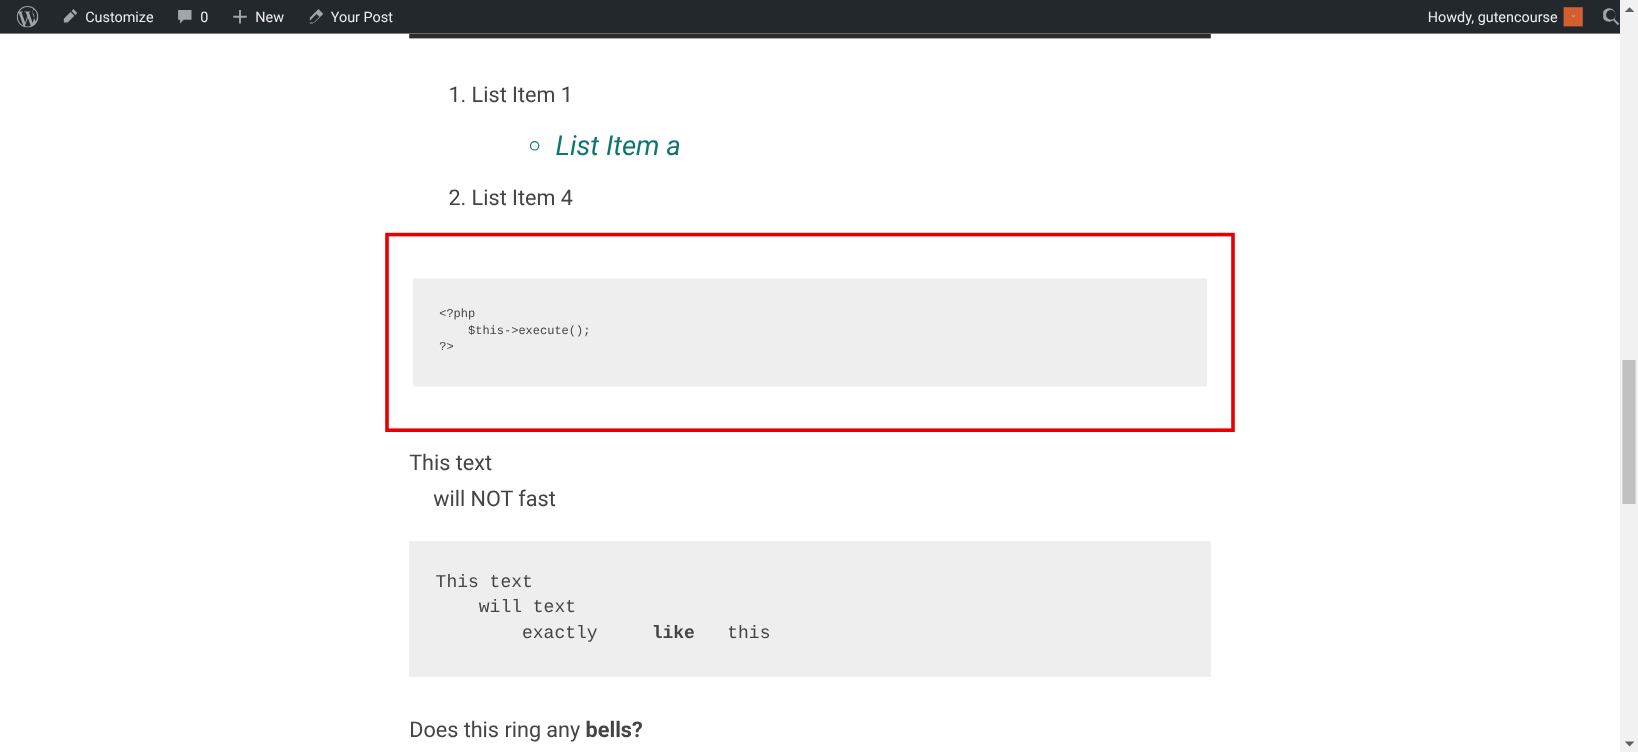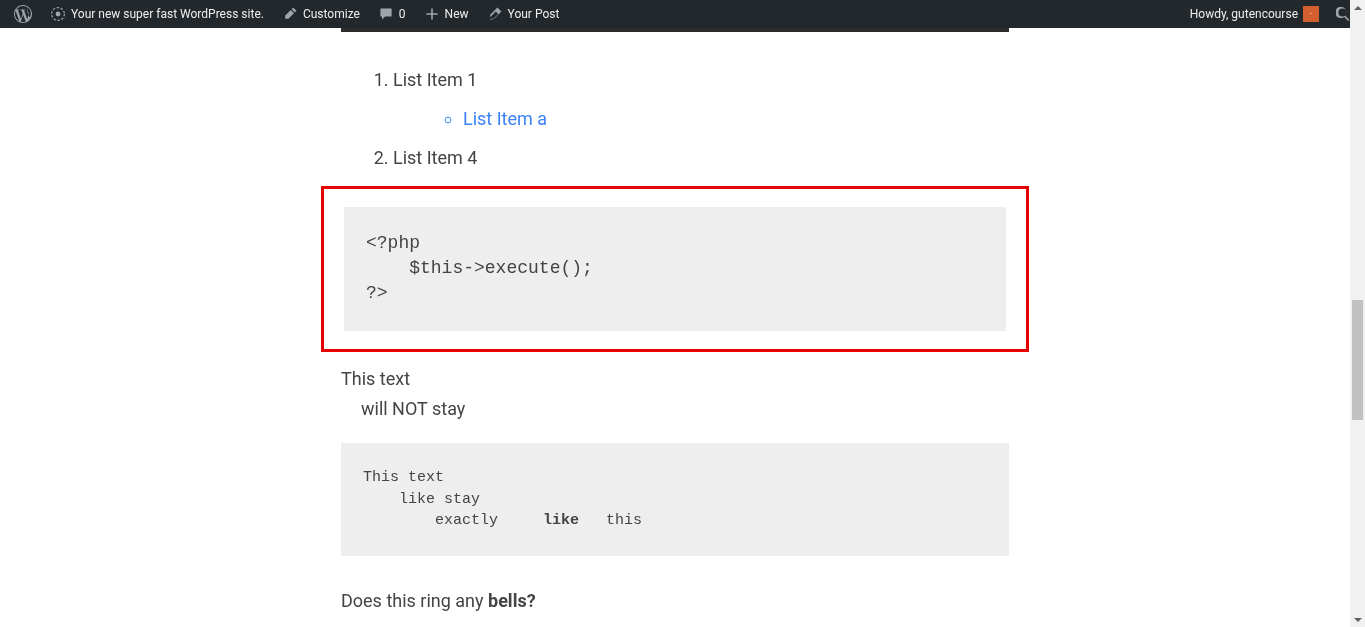--- a/index.html
+++ b/index.html
@@ -104,37 +104,38 @@
       margin-bottom: 12px;
       color: #444;
     }
     .ul {
       list-style-type: circle;
       padding-left: 70px;
       margin-top: 12px;
       margin-bottom: 12px;
     }
     .ul > li {
-      font-size: 18px;
-      color: #3b82f6;
+      font-size: 23px;
+      color: #0f766e;
+      font-style: italic;
     }
     .highlight-box {
       border: 3px solid #e60000;
       padding: 18px 0;
       margin: 0 -20px 12px -20px;
     }
     .code-block {
       background: #eeeeee;
       padding: 24px 22px;
       font-family: "Courier New", Courier, monospace;
-      font-size: 18px;
+      font-size: 10px;
       line-height: 1.4;
       color: #444;
       white-space: pre;
-      margin: 0 20px;
+      margin: 17px 20px;
     }
     .paragraph-area {
       padding-left: 0;
       margin-bottom: 18px;
     }
     .para {
       font-size: 18px;
       line-height: 1.7;
       color: #444;
     }
@@ -201,27 +202,20 @@
   </style>
 </head>
 <body>
 
 <div class="admin-bar">
   <div class="admin-bar-left">
     <div class="admin-item">
       <svg class="admin-icon wp-logo" viewBox="0 0 20 20">
           <path d="M10 0C4.5 0 0 4.5 0 10s4.5 10 10 10 10-4.5 10-10S15.5 0 10 0zM1 10c0-1.3.3-2.6.8-3.7L6 18c-3-1.4-5-4.5-5-8zm9 9c-.9 0-1.7-.1-2.5-.4l2.7-7.8 2.8 7.6c-.9.4-2 .6-3 .6zm1.2-13.2c.5 0 1-.1 1-.1.5-.1.4-.8-.1-.7 0 0-1.4.1-2.4.1-.8 0-2.3-.1-2.3-.1-.5 0-.5.7-.1.7 0 0 .5.1 1 .1l1.4 3.8-2 5.9L4.4 5.8c.5 0 1-.1 1-.1.5-.1.4-.8-.1-.7 0 0-1.4.1-2.4.1h-.5C4 2.7 6.8 1 10 1c2.4 0 4.5.9 6.2 2.4h-.1c-.9 0-1.5.8-1.5 1.6 0 .8.4 1.4.9 2.2.4.6.8 1.4.8 2.5 0 .8-.3 1.7-.7 2.9l-.9 3.1-3.5-10zm6.4-.8c1.5 2.7 1.7 6.5-.4 9.3l-2.7-7.9c.5-1.3.7-2 .7-2.8 0-.3 0-.5-.1-.8.9.5 1.7 1.3 2.5 2.2z"></path>
         </svg>
-    </div>
-    <div class="admin-item">
-      <svg class="admin-icon" viewBox="0 0 20 20">
-          <circle cx="10" cy="10" r="8" fill="none" stroke="#a0a5aa" stroke-width="1.5" stroke-dasharray="3 2"></circle>
-          <circle cx="10" cy="10" r="3"></circle>
-        </svg>
-      <span>Your new super fast WordPress site.</span>
     </div>
     <div class="admin-item">
       <svg class="admin-icon" viewBox="0 0 20 20">
           <path d="M14 2l-2 2 4 4 2-2-4-4zm-3 3l-7 7v4h4l7-7-4-4z"></path>
         </svg>
       <span>Customize</span>
     </div>
     <div class="admin-item">
       <svg class="admin-icon" viewBox="0 0 20 20">
           <path d="M3 3h14v10H9l-4 4v-4H3V3z"></path>
@@ -271,25 +265,25 @@
     </div>
 
     <div class="highlight-box">
       <div class="code-block">&lt;?php
     $this-&gt;execute();
 ?&gt;</div>
     </div>
 
     <div class="paragraph-area">
       <div class="para">This text</div>
-      <div class="para line2">will NOT stay</div>
+      <div class="para line2">will NOT fast</div>
     </div>
 
     <div class="pre-block"><span>This text</span>
-<span>    like stay</span>
+<span>    will text</span>
 <span>        exactly     </span><strong>like</strong><span>   this</span></div>
 
     <div class="bells-para"><span>Does this ring any </span><strong>bells?</strong></div>
   </div>
 </div>
 
 <div class="scrollbar-outer">
   <div class="scrollbar-arrow-up"></div>
   <div class="scrollbar-thumb"></div>
   <div class="scrollbar-arrow-down"></div>

